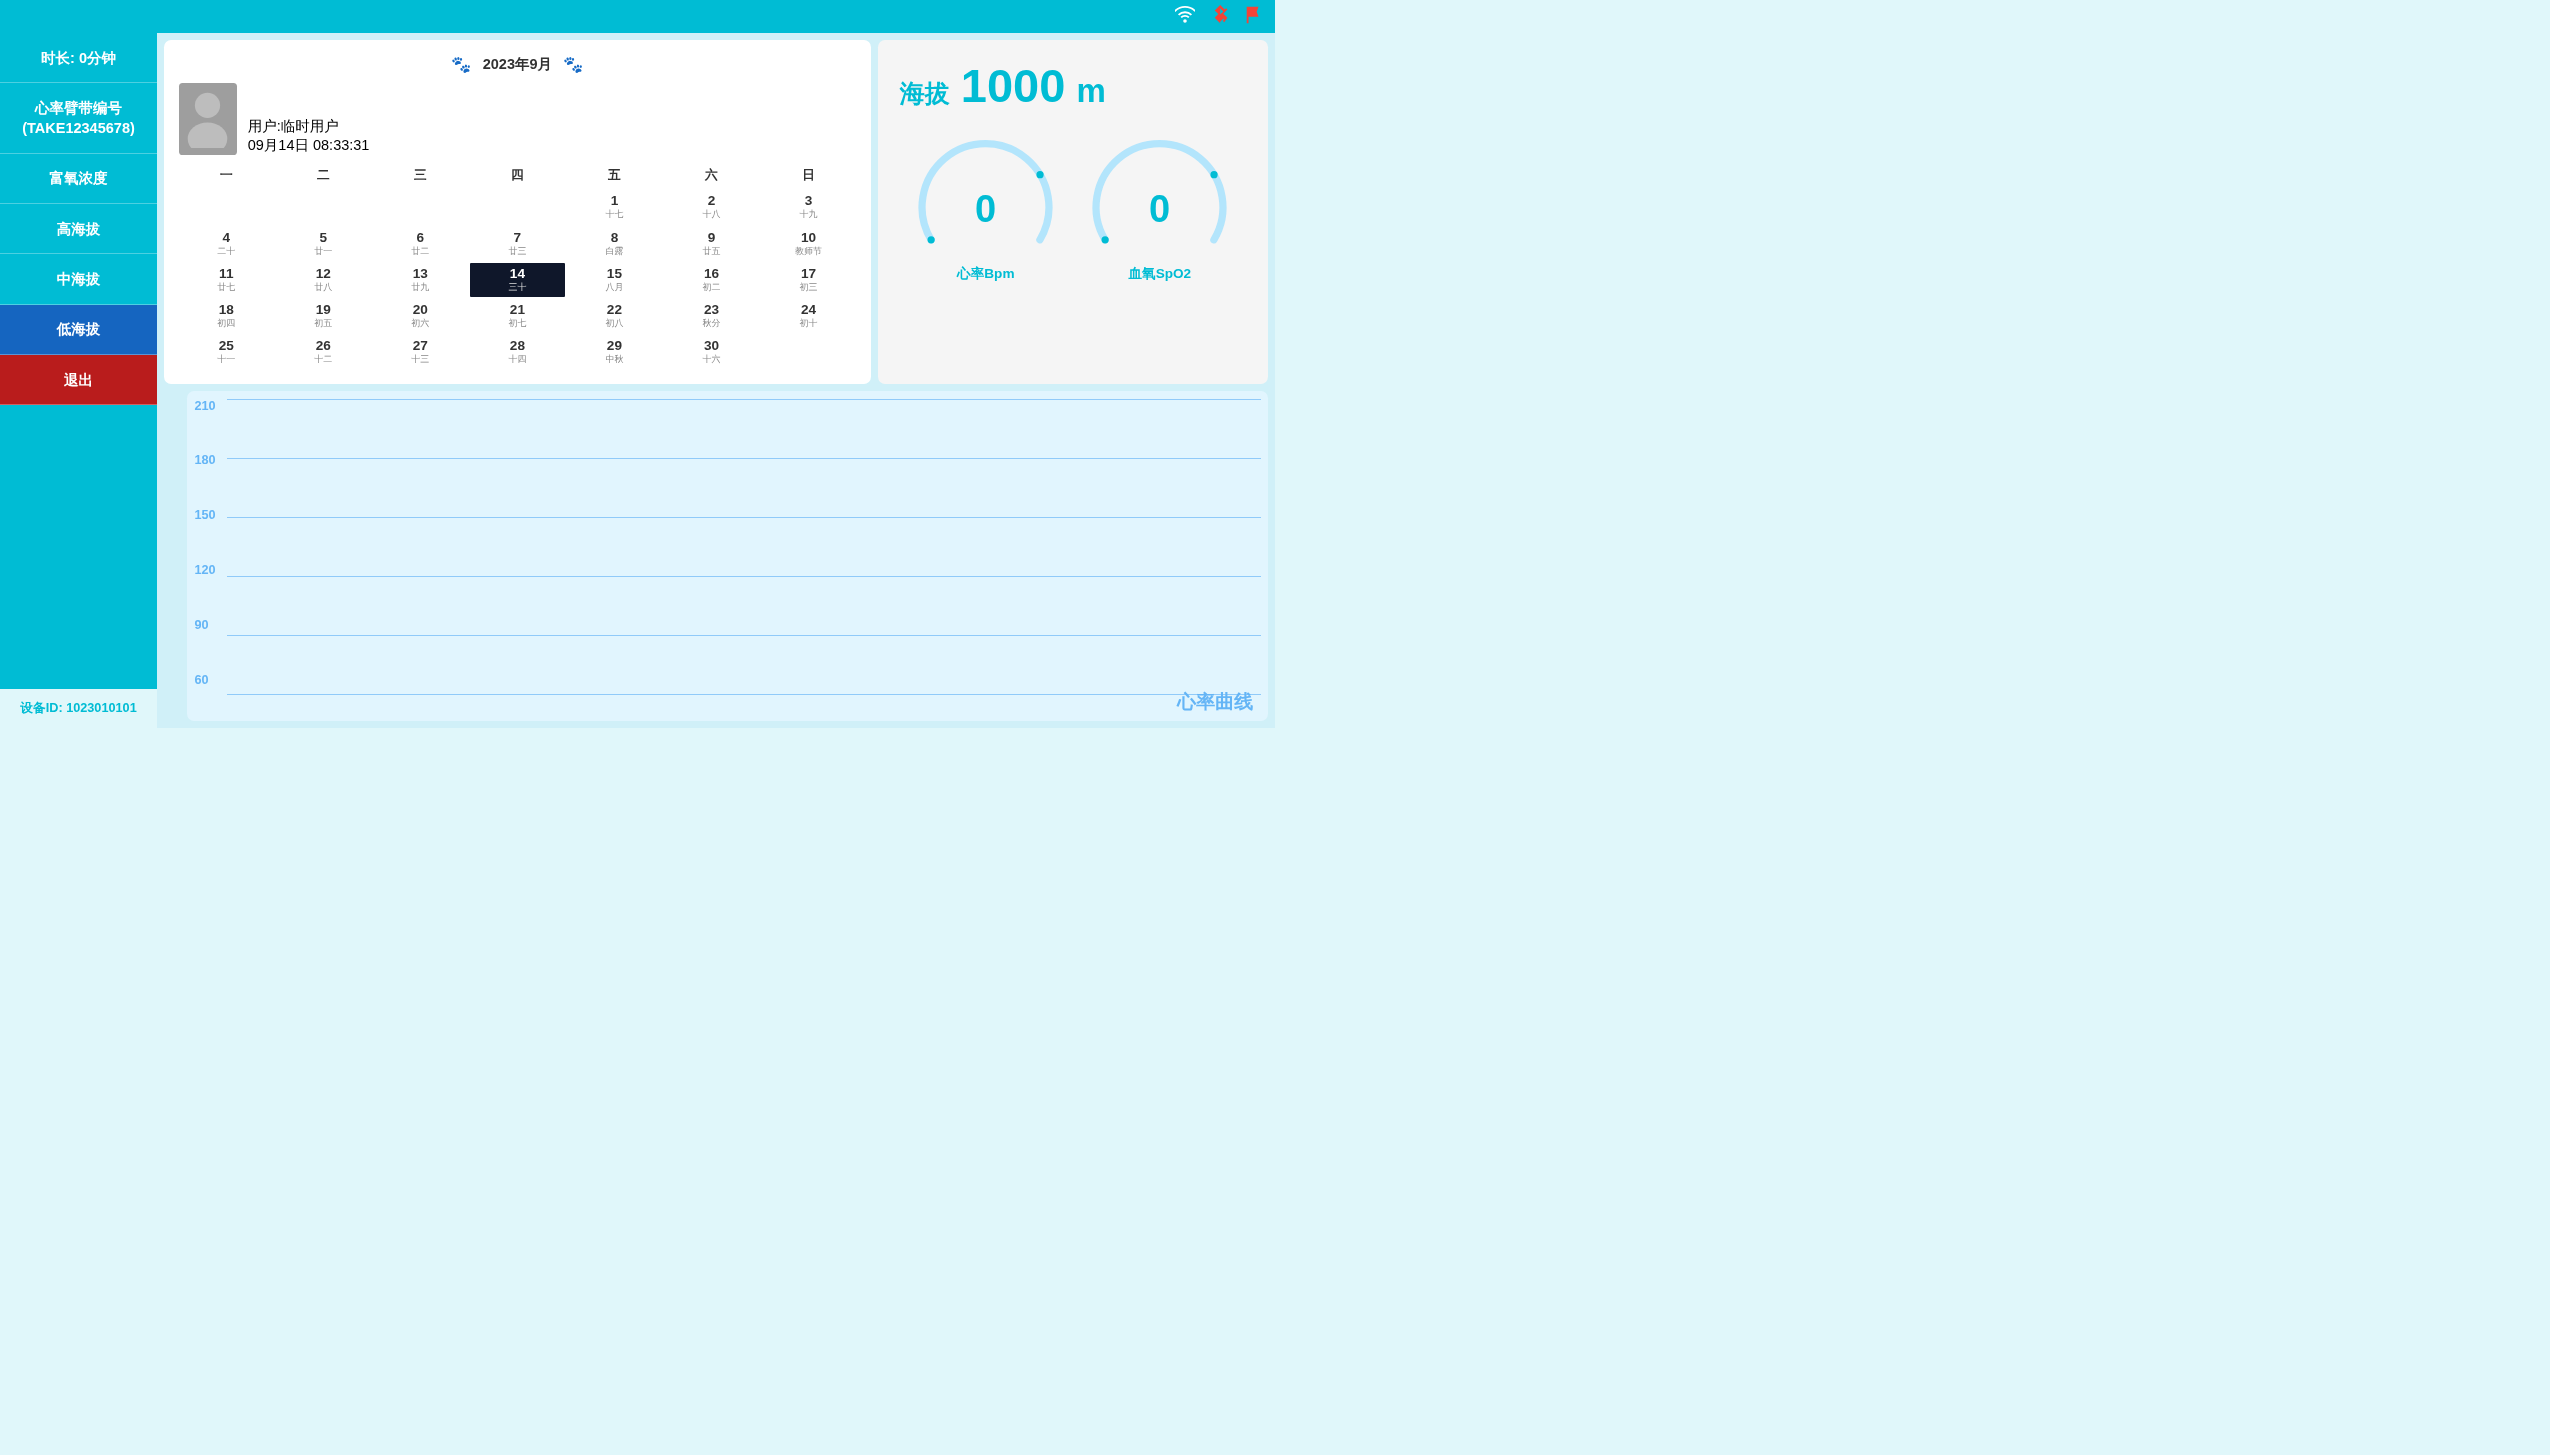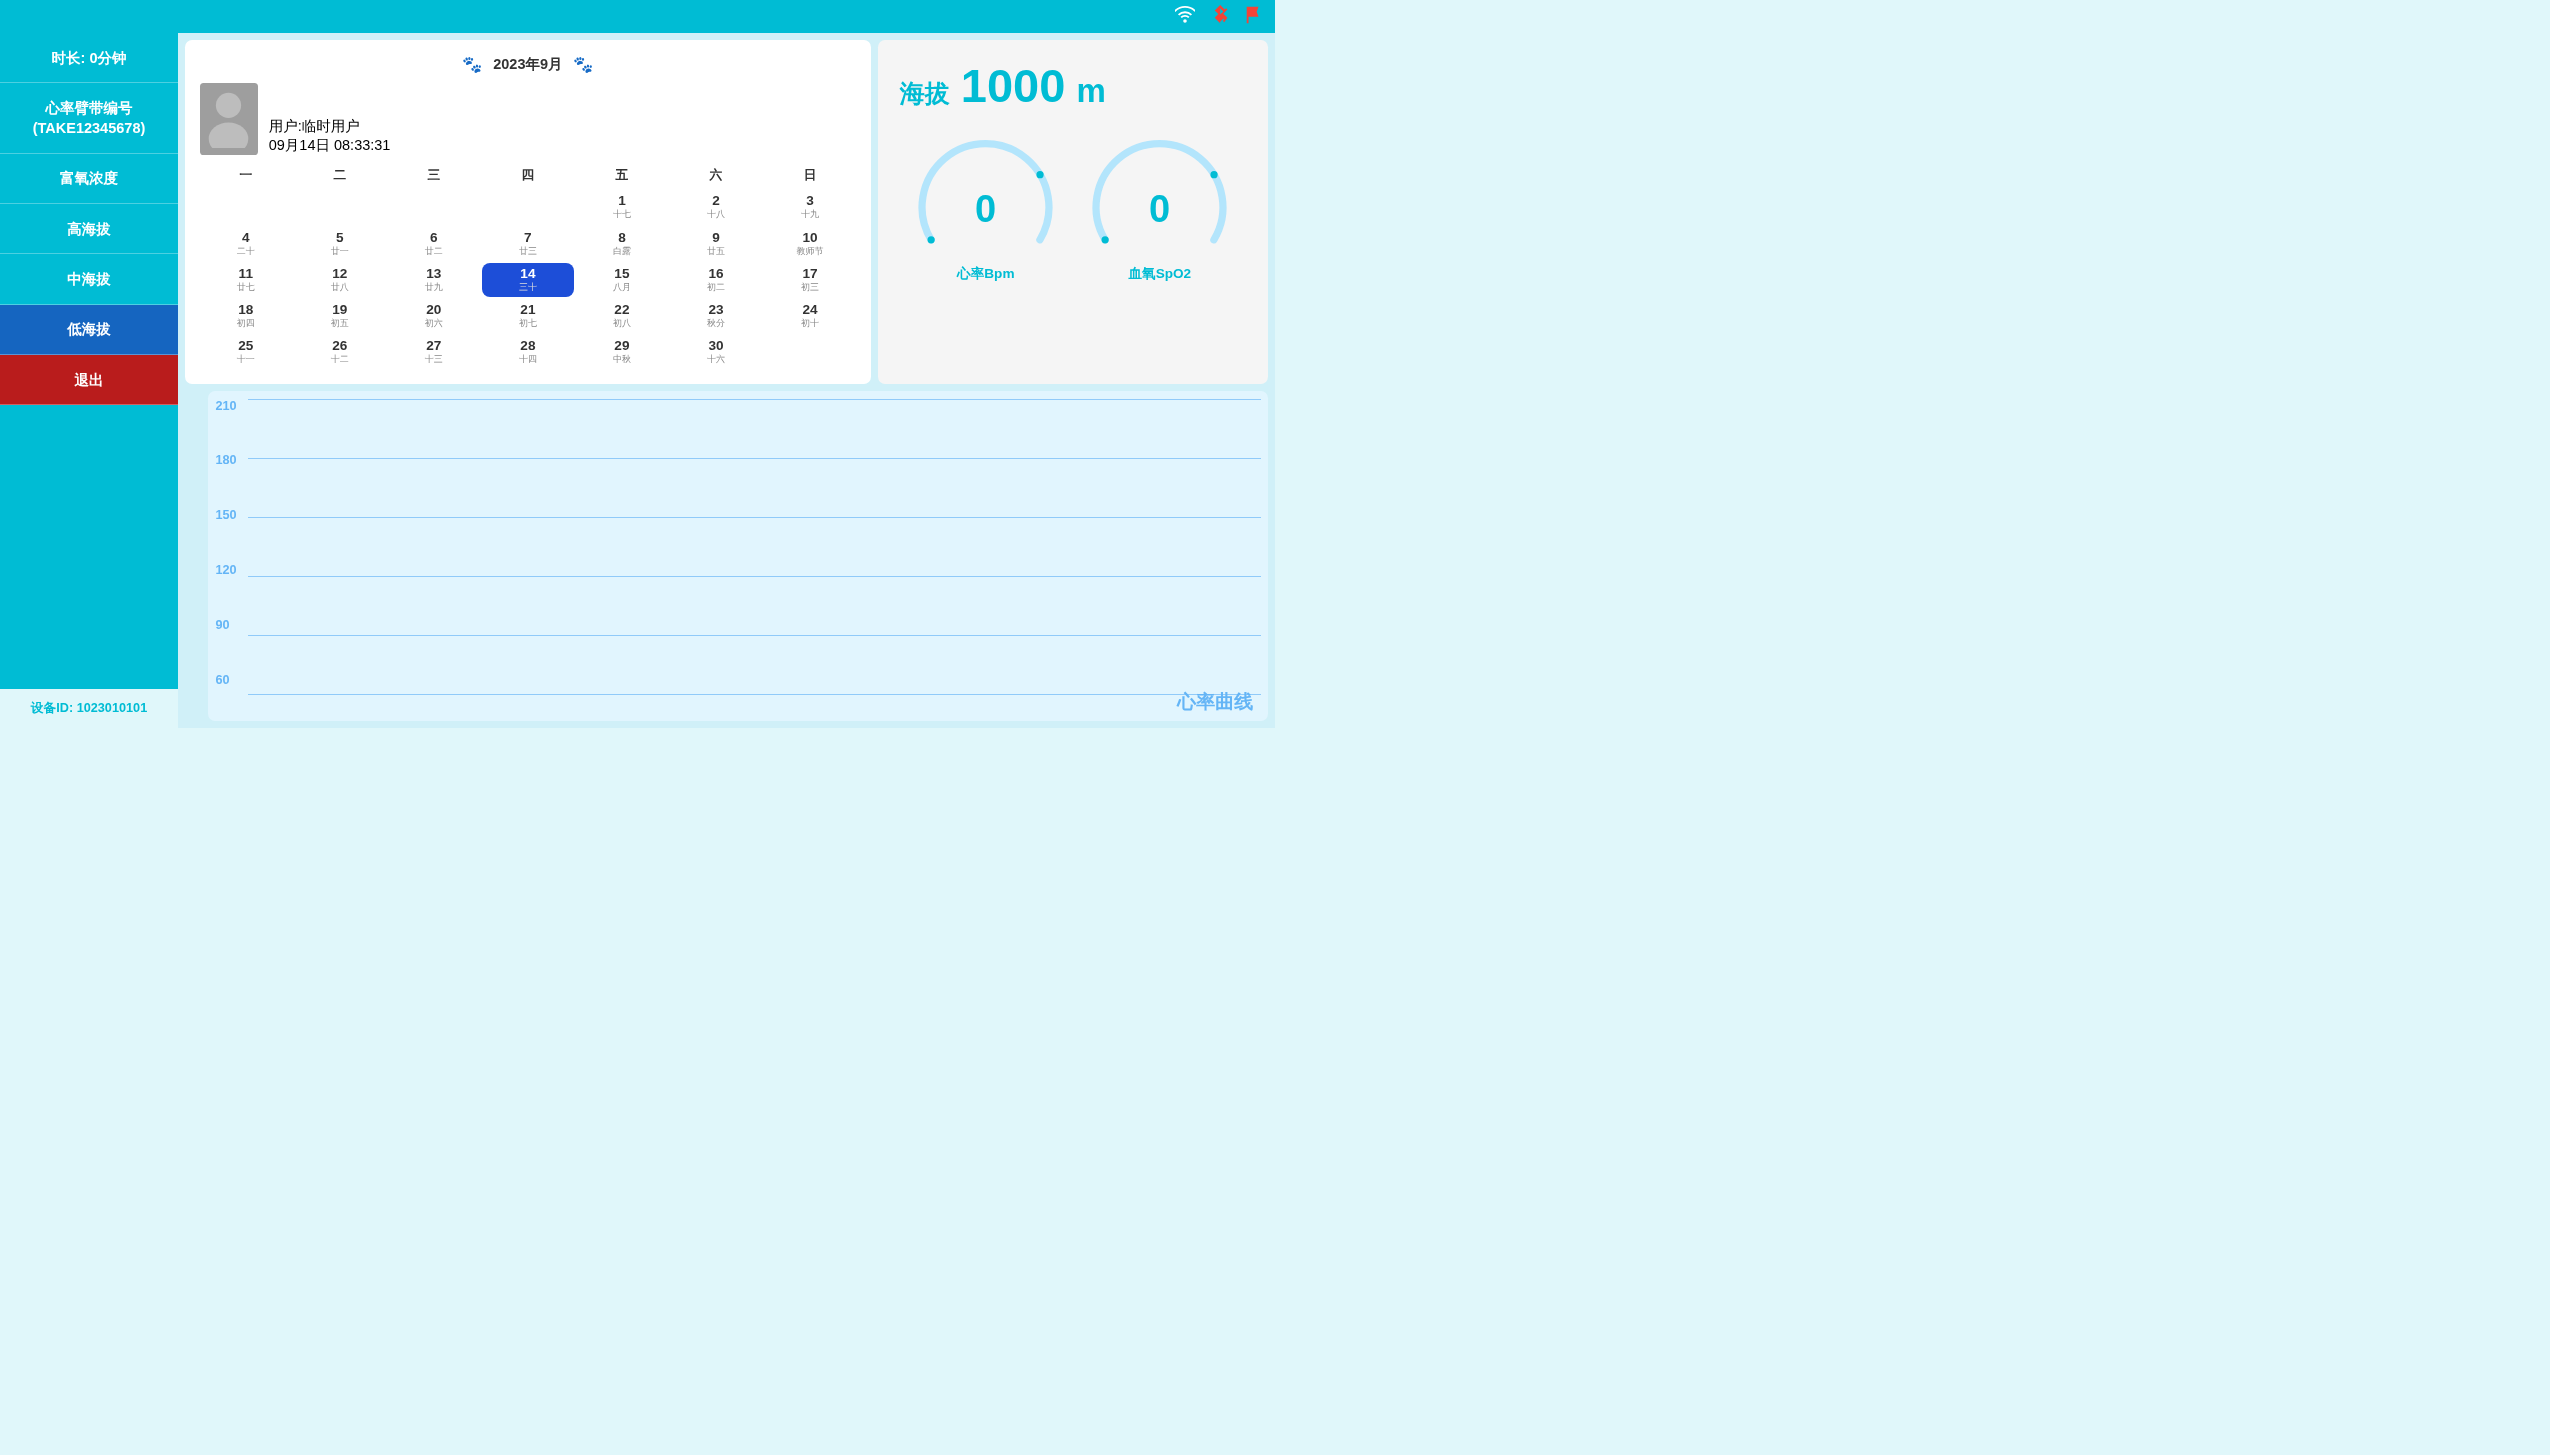--- a/index.html
+++ b/index.html
@@ -33,21 +33,21 @@
     
     .main-container {
       display: flex;
       width: 100%;
       height: calc(100% - 33px);
       background: #b2ebf2;
     }
 
     
     .sidebar {
-      width: 178px;
+      width: 157px;
       background: #00bcd4;
       display: flex;
       flex-direction: column;
       flex-shrink: 0;
     }
     .sidebar-item {
       color: white;
       text-align: center;
       padding: 14.5px 7.2px;
       font-size: 14.5px;
@@ -151,23 +151,23 @@
       padding: 2.7px 1.8px;
       display: flex;
       flex-direction: column;
       align-items: center;
       cursor: pointer;
       border-radius: 3.6px;
     }
     .cal-day .day-num { font-size: 13.6px; font-weight: bold; }
     .cal-day .day-lunar { font-size: 9px; color: #888; }
     .cal-day.selected {
-      background: #1d4ed8;
+      background: #0f172a;
       color: white;
-      border-radius: 8px;
+      border-radius: 1px;
     }
     .cal-day.selected .day-lunar { color: #ddd; }
     .cal-day.empty { }
 
     
     .metrics-panel {
       background: #f5f5f5;
       border-radius: 7.2px;
       padding: 18px 22px;
       width: 390px;

